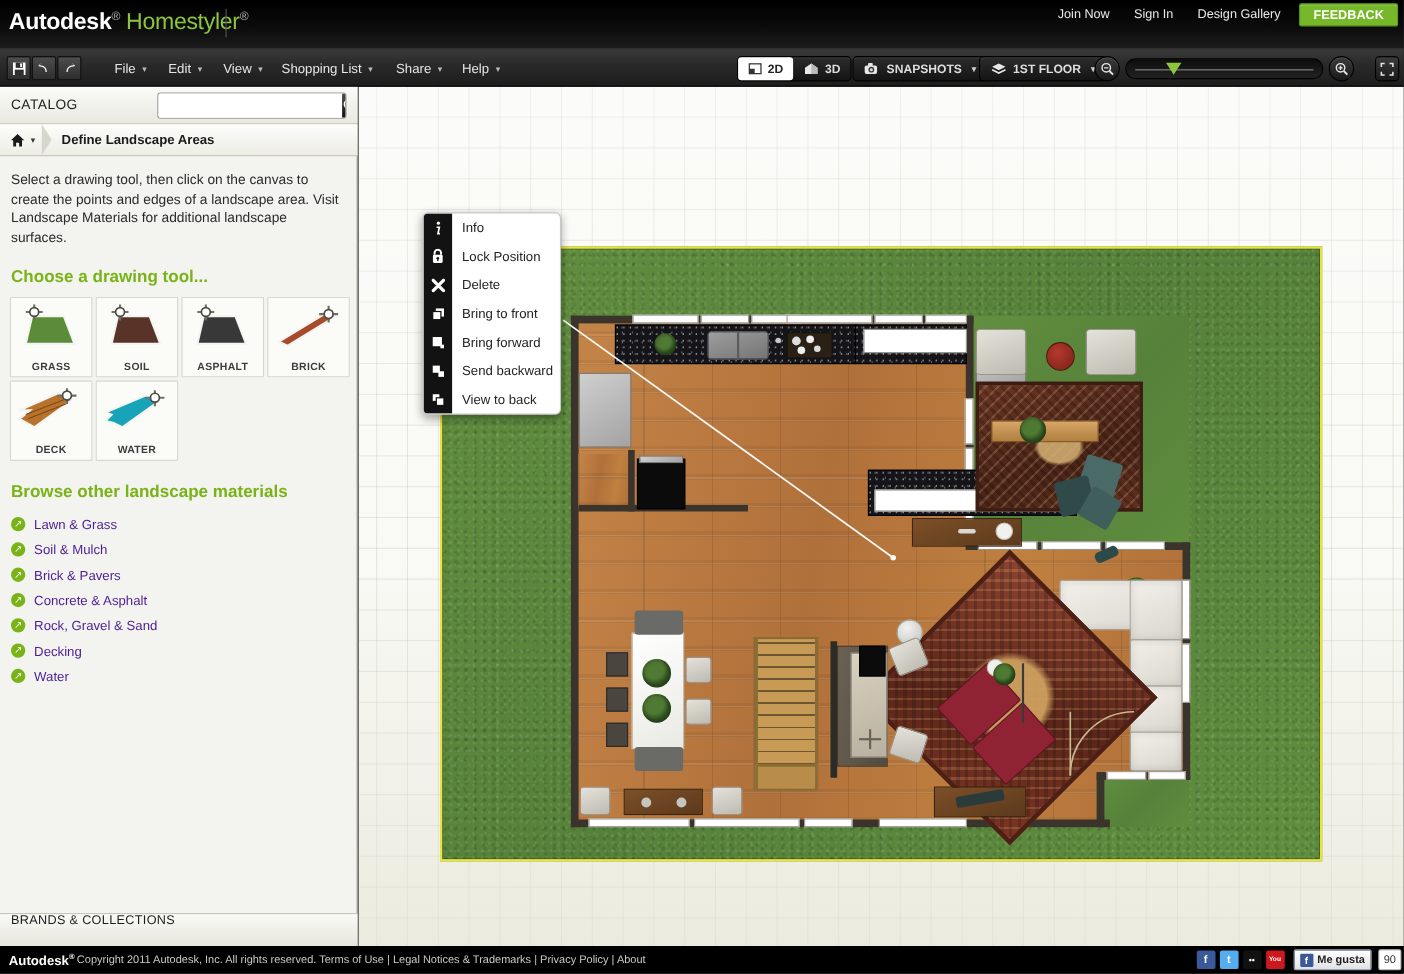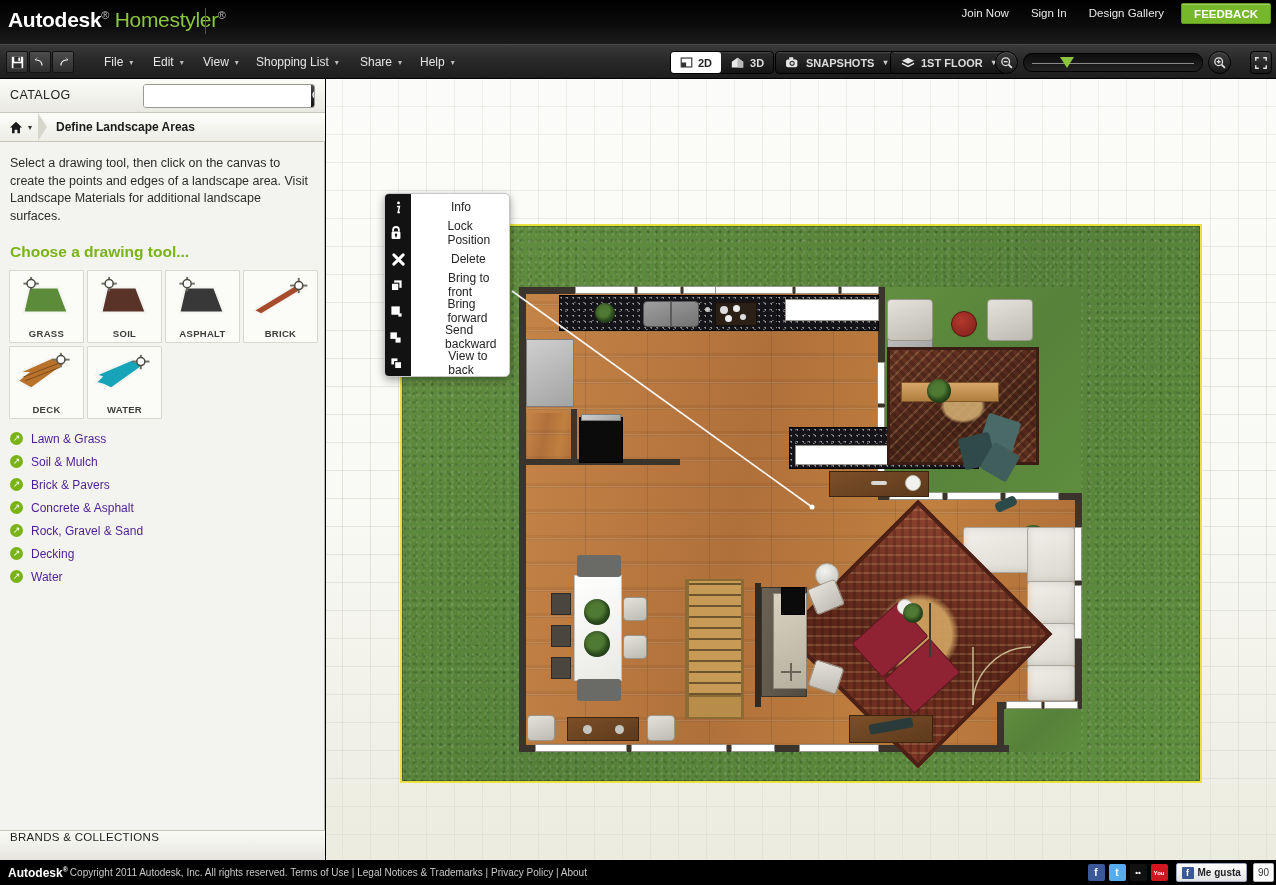--- a/index.html
+++ b/index.html
@@ -265,21 +265,21 @@
   
   #guideline { position:absolute; left:0; top:0; width:950px; height:781px; pointer-events:none; }
 
   
   #ctxmenu {
     position:absolute; left:384px; top:193px; width:126px;
     background:#fff; border:1px solid #c8c8c8; border-radius:5px;
     box-shadow:0 3px 9px rgba(0,0,0,.35); overflow:hidden;
   }
   #ctx-rail { position:absolute; left:0; top:0; width:26px; height:100%; background:#121212; }
-  .ctx-row { position:relative; height:26px; display:flex; align-items:center;gap:31px; }
+  .ctx-row { position:relative; height:26px; display:flex; align-items:center; }
   .ctx-ico { width:26px; height:26px; display:flex; align-items:center; justify-content:center;
              color:#fff; font-size:12px; z-index:2; }
   .ctx-lbl { margin-left:9px; font-size:12px; color:#232323; }
 
   
   #footer {
     position:absolute; left:0; bottom:0; width:1276px; height:25px;
     background:#000; display:flex; align-items:center;
   }
   #footer-logo { margin-left:8px; color:#fff; font-weight:bold; font-size:12px; }
@@ -516,20 +516,21 @@
         <svg class="tool-art" viewBox="0 0 76 48">
           <polygon points="8,32 14,26 8,24 46,8 58,14 24,38 16,34" fill="#18a4b8" stroke="#f4f4f0" stroke-width="2"></polygon>
           <line x1="46" y1="10" x2="64" y2="10" stroke="#6f6f63" stroke-width="2"></line>
             <line x1="55" y1="3" x2="55" y2="18" stroke="#6f6f63" stroke-width="2"></line>
           <circle cx="55" cy="10" r="4.2" fill="#fff" stroke="#4c4c44" stroke-width="1.6"></circle>
         </svg>
         <div class="tool-label">WATER</div>
       </div>
     </div>
 
+    <div class="sec-head" style="margin-top:20px">Browse other landscape materials</div>
 
     <div class="browse-list">
       <div class="browse-item">
         <span class="browse-bullet">↗</span>
         <span class="browse-text">Lawn &amp; Grass</span>
       </div>
       <div class="browse-item">
         <span class="browse-bullet">↗</span>
         <span class="browse-text">Soil &amp; Mulch</span>
       </div>

